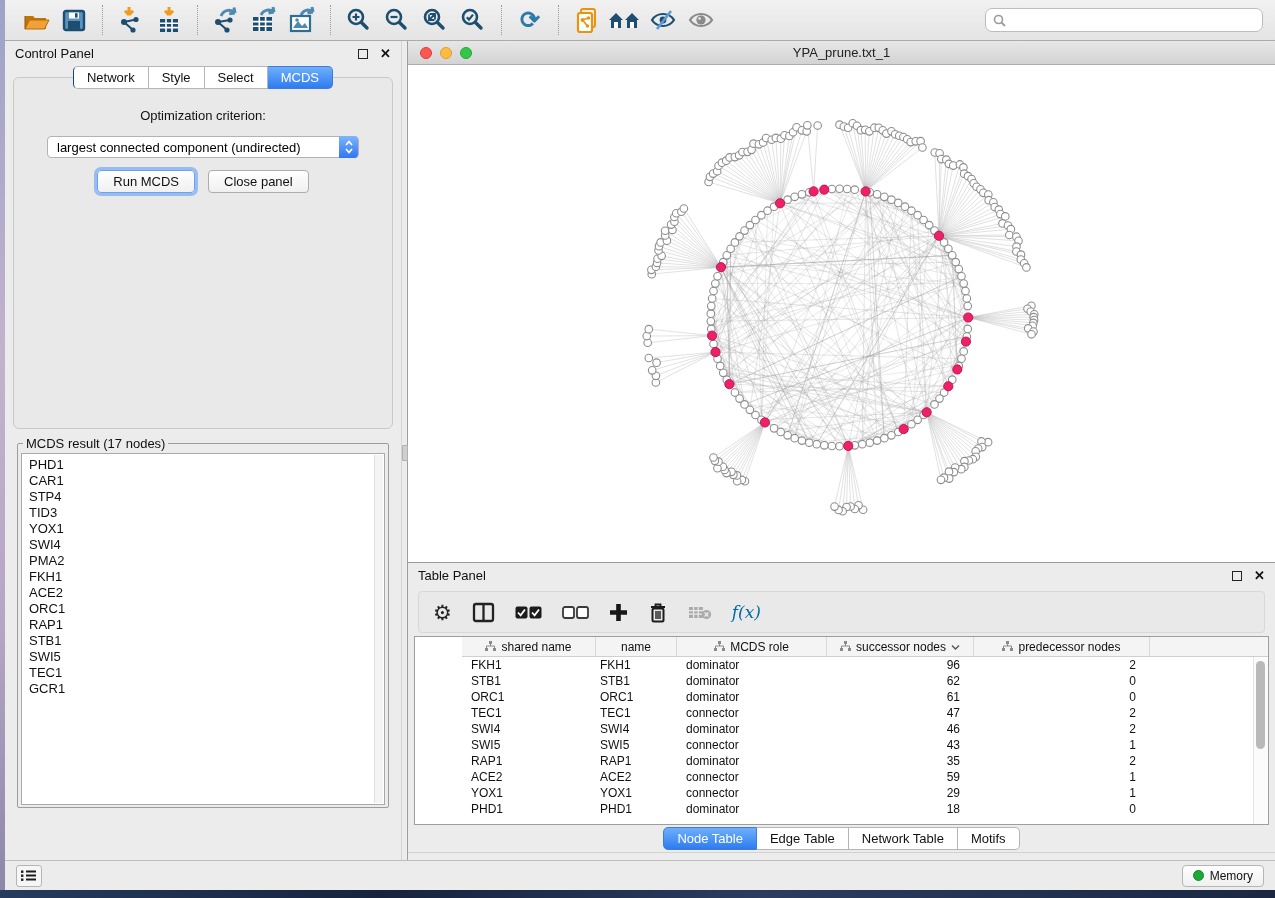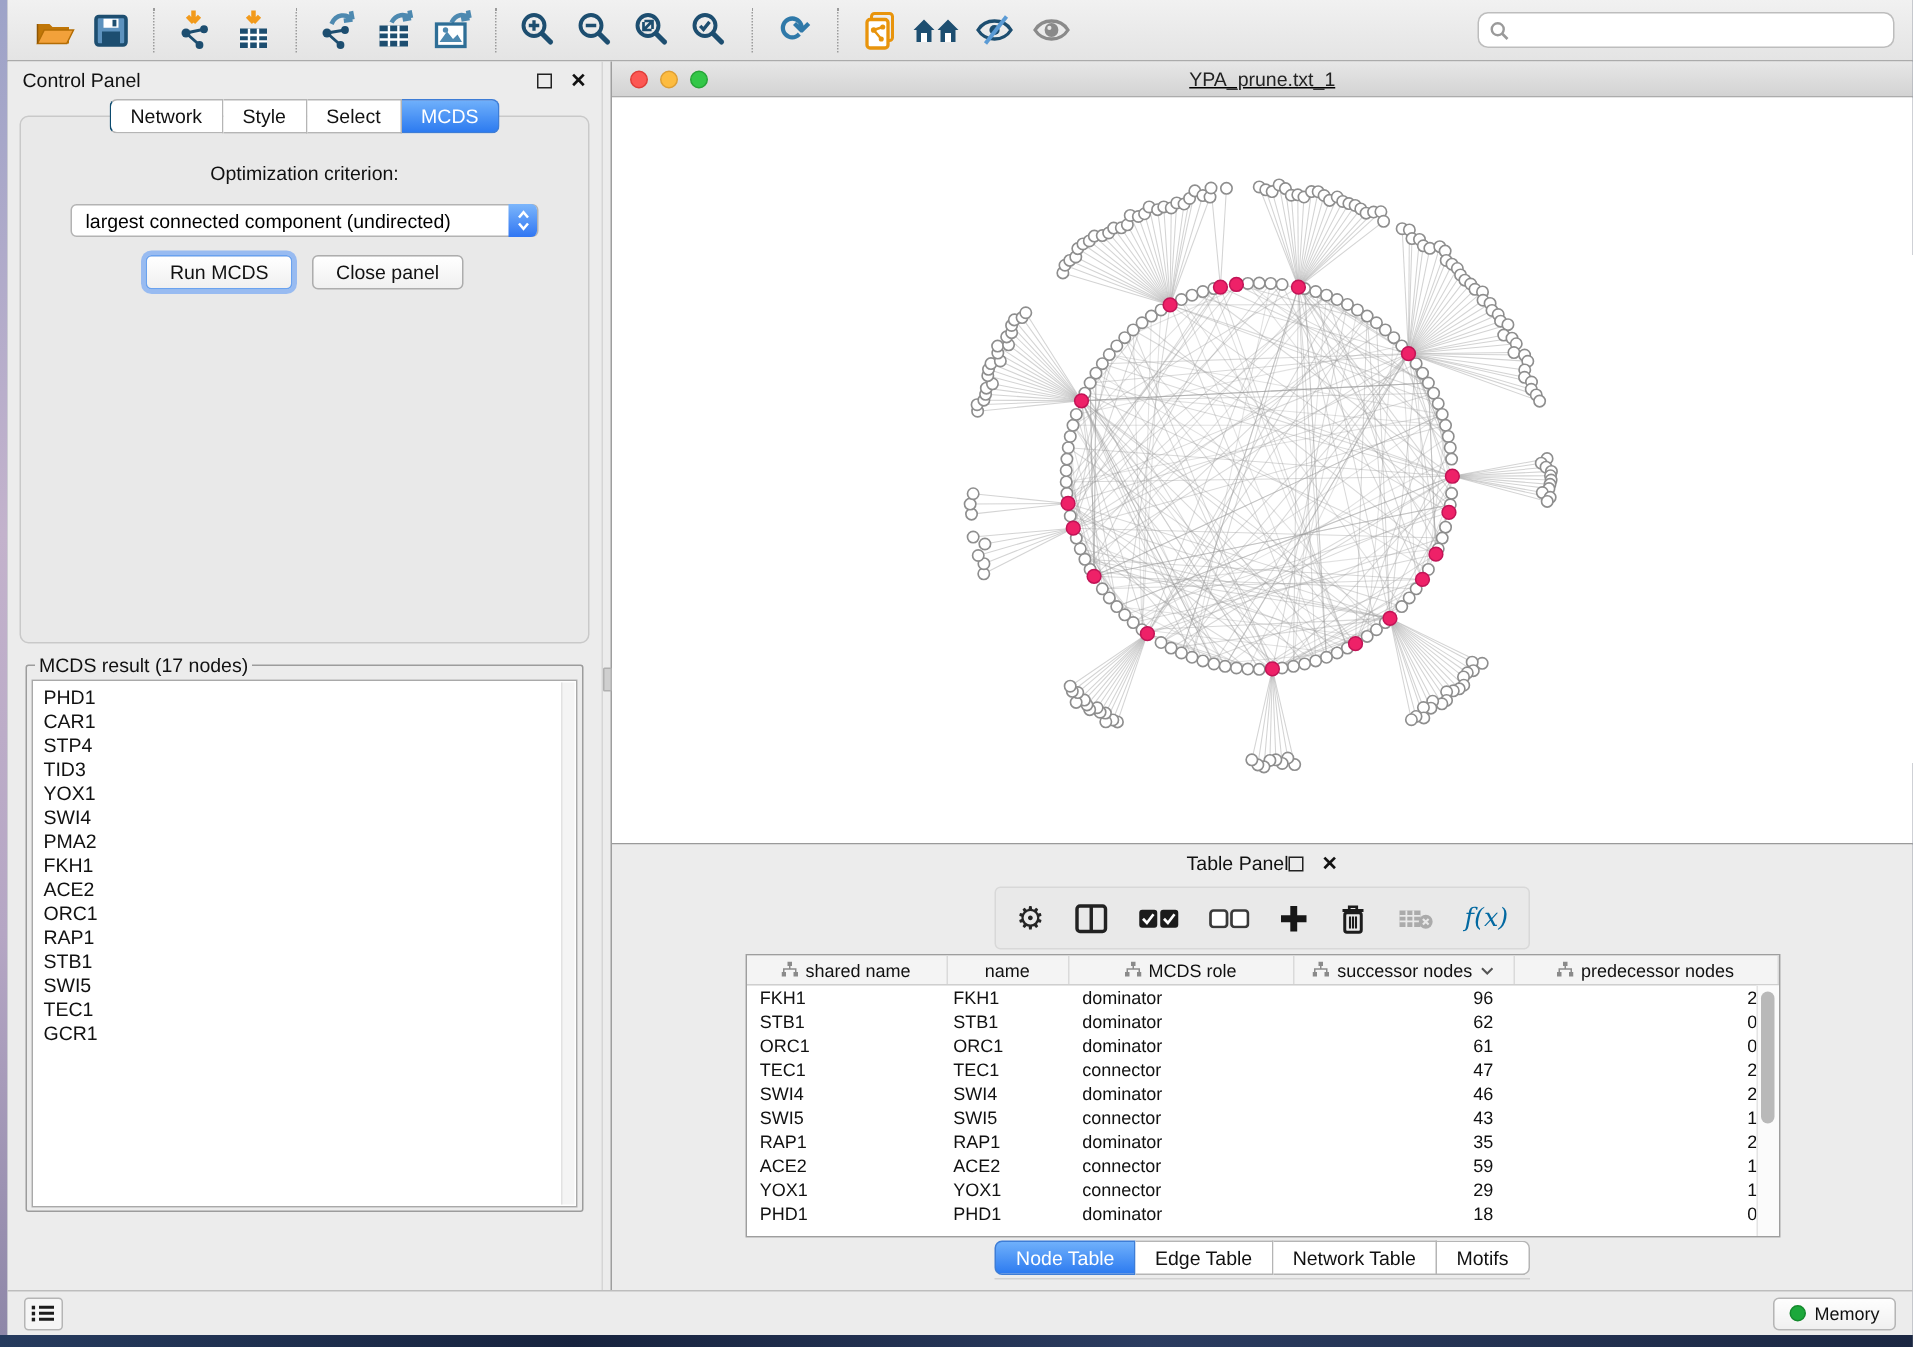--- a/index.html
+++ b/index.html
@@ -56,37 +56,37 @@
 
   
   .splitter { width:7px; background:#ECECEC; border-left:1px solid #D5D5D5; border-right:1px solid #9E9E9E; position:relative; }
   .splitter .grip { position:absolute; top:404px; left:0px; width:6px; height:16px; background:#CFCFCF;
     border:1px solid #B0B0B0; border-radius:1px; }
 
   
   .right-col { flex:1; display:flex; flex-direction:column; min-width:0; }
   .net-window { height:522px; display:flex; flex-direction:column; border-bottom:1px solid #9A9A9A; }
   .net-titlebar { height:24px; background:linear-gradient(#E7E7E7,#D3D3D3); border-bottom:1px solid #ACACAC;
-    position:relative; display:flex; align-items:center; justify-content:center;text-decoration:underline; }
+    position:relative; display:flex; align-items:center; justify-content:center; }
   .lights { position:absolute; left:12px; top:0; bottom:0; display:flex; align-items:center; gap:8px; }
   .light { width:12px; height:12px; border-radius:50%; }
   .light.red { background:#FC5753; border:1px solid #DF3D38; }
   .light.yellow { background:#FDBC40; border:1px solid #DE9F34; }
   .light.green { background:#33C748; border:1px solid #27A538; }
   .net-title { font-size:13px; color:#222; }
   .net-canvas { flex:1; background:#fff; position:relative; }
   .net-canvas svg { position:absolute; inset:0; }
 
   
-  .table-panel { flex:1; background:#ECECEC; display:flex; flex-direction:column; min-height:0;align-items:center; }
+  .table-panel { flex:1; background:#ECECEC; display:flex; flex-direction:column; min-height:0; }
   .tp-toolbar { margin:3px 10px 0; height:42px; background:#E9E9E9; border:1px solid #D8D8D8; border-radius:4px;
     display:flex; align-items:center; padding:0 14px; gap:20px; }
   .tp-icon { display:flex; align-items:center; justify-content:center; }
   .gear-glyph { font-size:21px; color:#252525; line-height:1; }
-  .tp-table { margin:3px 27px 0; height:189px; background:#fff; border:1px solid #9E9E9E; position:relative; overflow:hidden; }
+  .tp-table { margin:3px 6px 0; height:189px; background:#fff; border:1px solid #9E9E9E; position:relative; overflow:hidden;padding-left:47px; }
   .thead { display:flex; height:20px; background:#F4F4F4; border-bottom:1px solid #CFCFCF; }
   .th { display:flex; align-items:center; justify-content:center; gap:5px; border-right:1px solid #DADADA;
     font-size:12px; color:#111; }
   .th:last-child { border-right:none; }
   .tbody { font-size:12px; color:#111; }
   .tr { display:flex; height:16px; align-items:center; }
   .td { overflow:hidden; white-space:nowrap; }
   .c0 { width:134px; padding-left:9px; }
   .c1 { width:81px; padding-left:4px; }
   .c2 { width:150px; padding-left:9px; }

